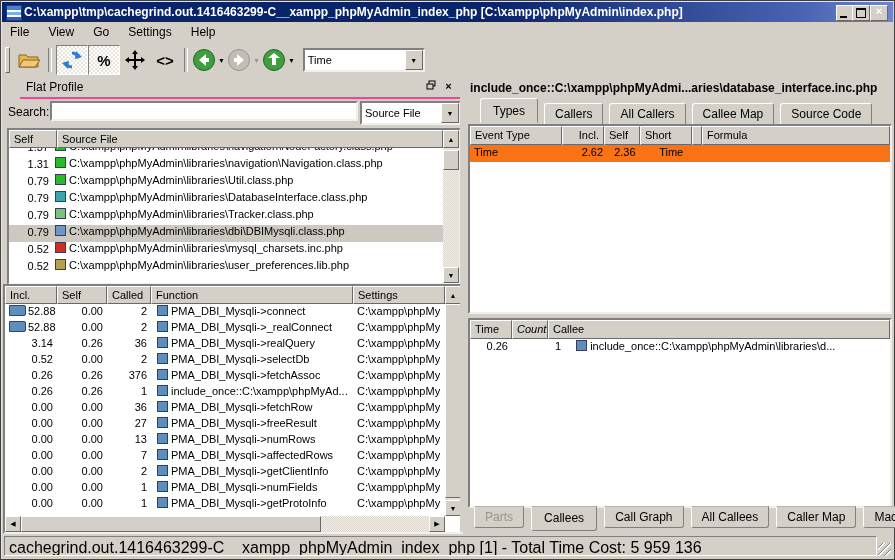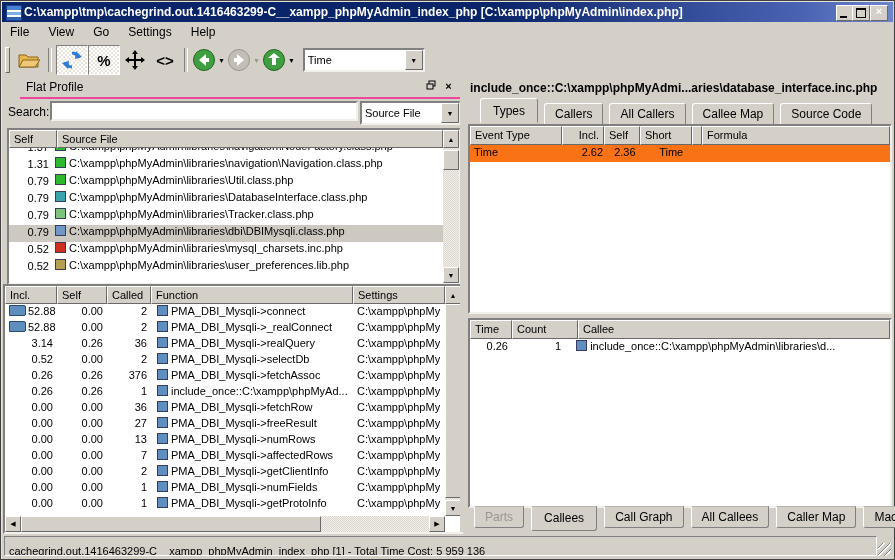--- a/index.html
+++ b/index.html
@@ -88,22 +88,22 @@
   .btab.active { padding:4px 12px 5px; }
   .btab.disabled { color:#9a968e; }
   .btab.truncated { max-width:44px; overflow:hidden; white-space:nowrap; }
 
   .bar-icon { display:inline-block; width:15px; height:9px; background:#5c8fbe;
      border:1px solid #2a4a6a; border-radius:0 2px 2px 0; vertical-align:-1px; margin-right:2px; }
 
   
   .statusbar { left:2px; top:534px; right:2px; height:24px; }
   .status-field { position:absolute; left:2px; top:2px; right:16px; bottom:2px;
-     border:1px solid; border-color:#808080 #fff #fff #808080; padding:8px 4px;
-     white-space:nowrap; overflow:hidden; font-size:11px; }
+     border:1px solid; border-color:#808080 #fff #fff #808080; padding:2px 4px;
+     white-space:nowrap; overflow:hidden; font-size:16px; }
   .grip { position:absolute; right:2px; bottom:2px; width:13px; height:13px;
      background:repeating-linear-gradient(135deg, transparent 0 3px, #808080 3px 4px, #fff 4px 5px); }
 
   .v-splitter { left:460px; top:77px; width:4px; height:455px; background:#d4d0c8; }
 </style>
 </head>
 <body>
 
 <div class="abs titlebar">
   <span class="app-icon"></span>
@@ -287,21 +287,21 @@
       <span class="cell" style="width:92px;">Time</span>
       <span class="cell num" style="width:42px;">2.62</span>
       <span class="cell" style="width:36px;">2.36</span>
       <span class="cell" style="width:52px; padding-left:10px;">Time</span>
     </div>
   </div>
 
   <div class="abs sunken" style="left:4px; top:241px; width:420px; height:186px;">
     <div style="display:flex; height:19px;">
       <span class="hcell" style="width:42px;">Time</span>
-      <span class="hcell" style="width:66px;">Count</span>
+      <span class="hcell" style="width:36px;font-style:italic;">Count</span>
       <span class="hcell" style="flex:1;">Callee</span>
     </div>
     <div class="listrow" style="height:17px;">
       <span class="cell num" style="width:42px;">0.26</span>
       <span class="cell num" style="width:50px;">1</span>
       <span class="cell" style="width:320px; padding-left:6px;"><span class="sq" style="background: rgb(92, 143, 190);"></span><span>include_once::C:\xampp\phpMyAdmin\libraries\d...</span></span>
     </div>
   </div>
 
   <div class="abs" style="left:10px; top:429px; right:0; height:26px; white-space:nowrap;">

